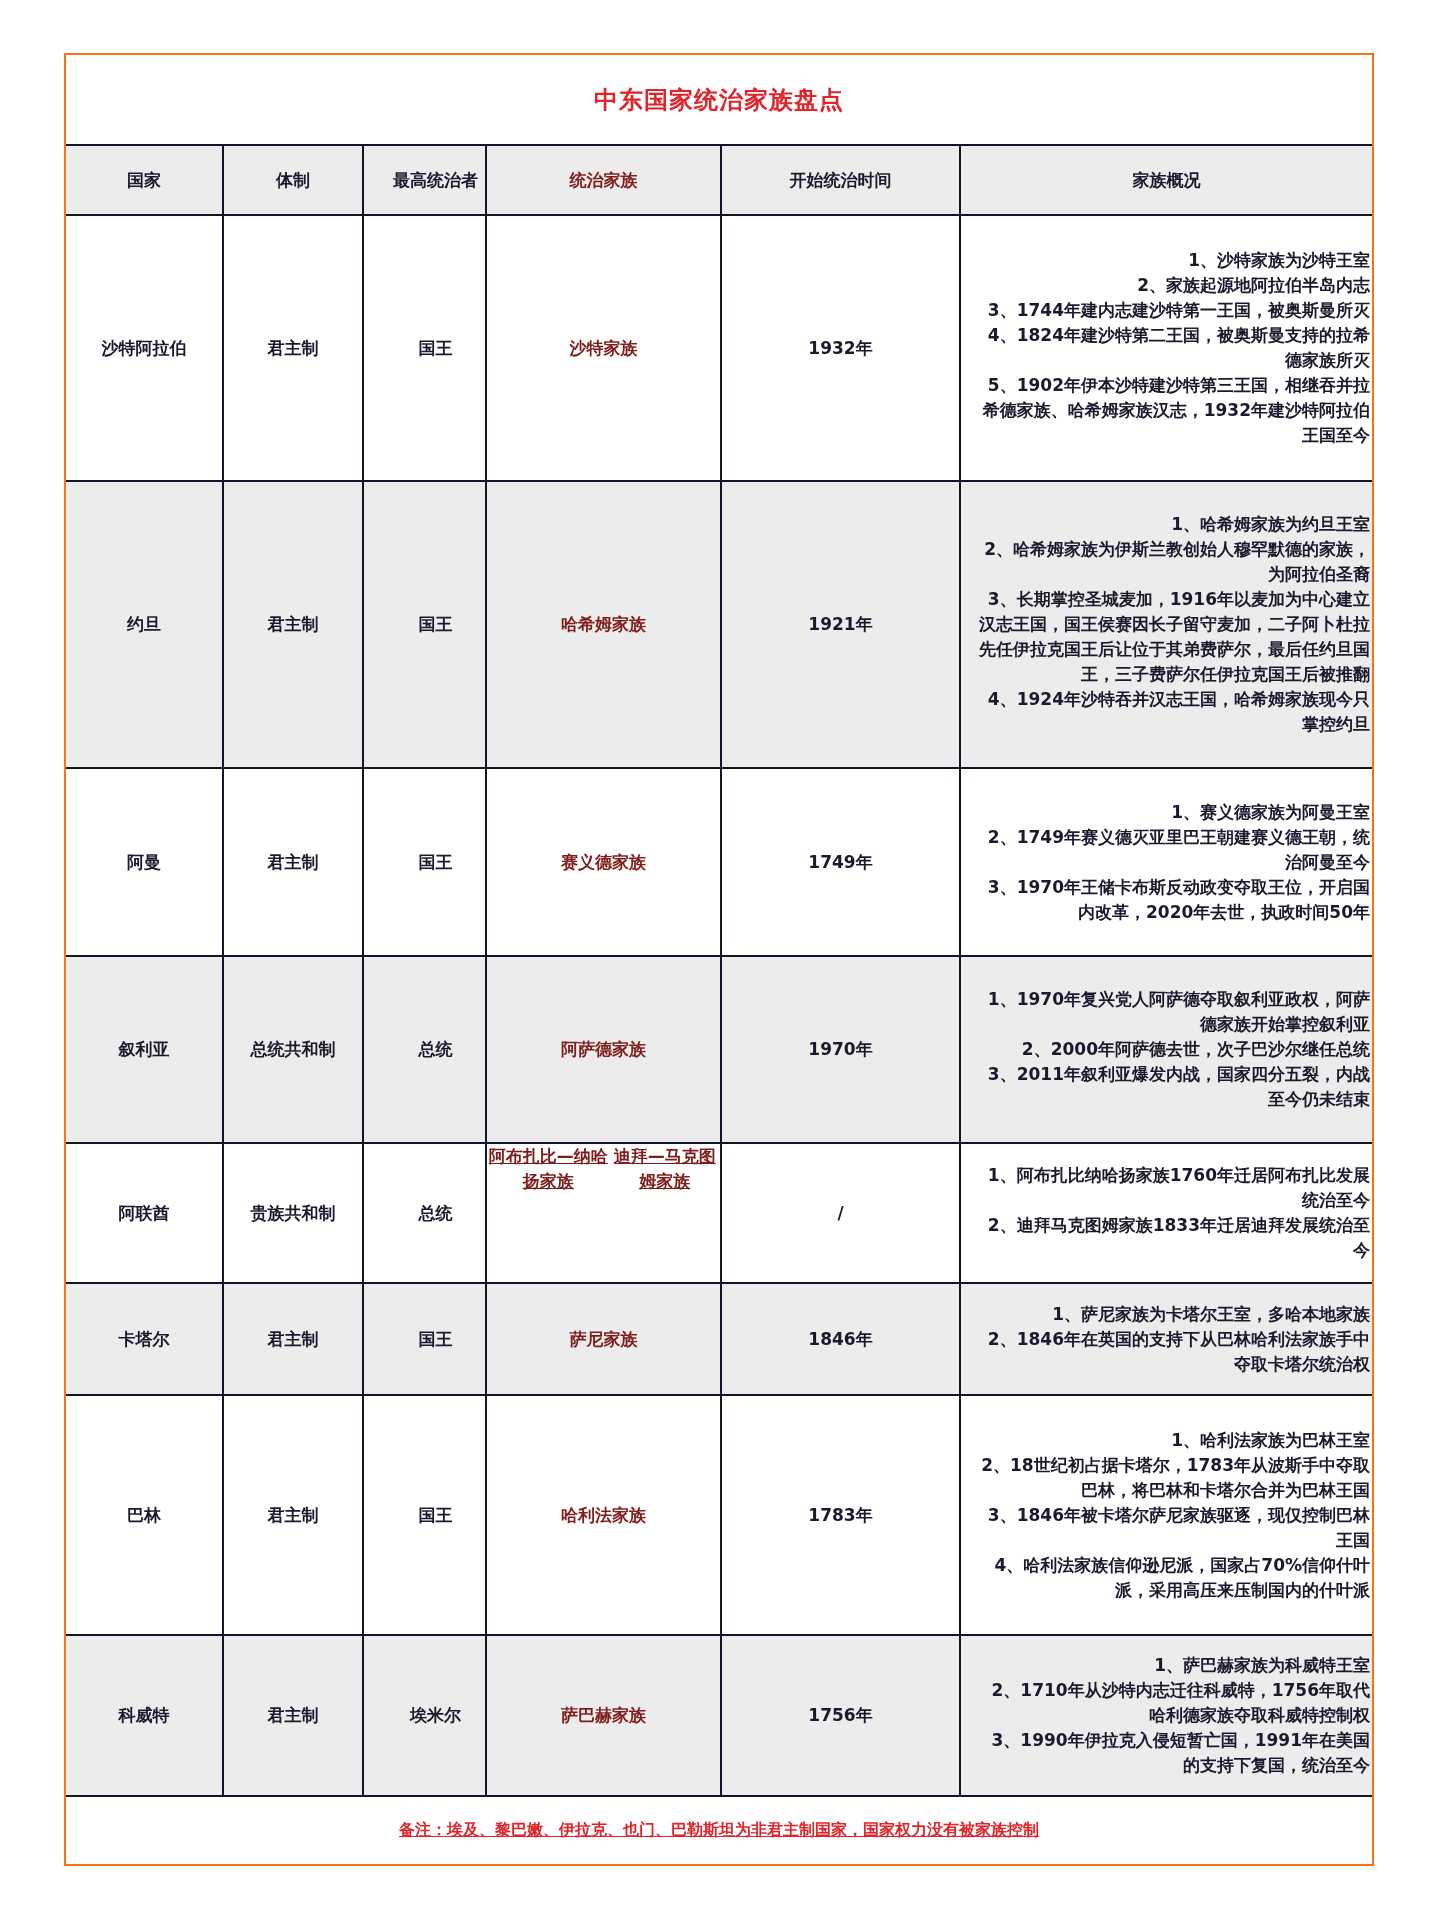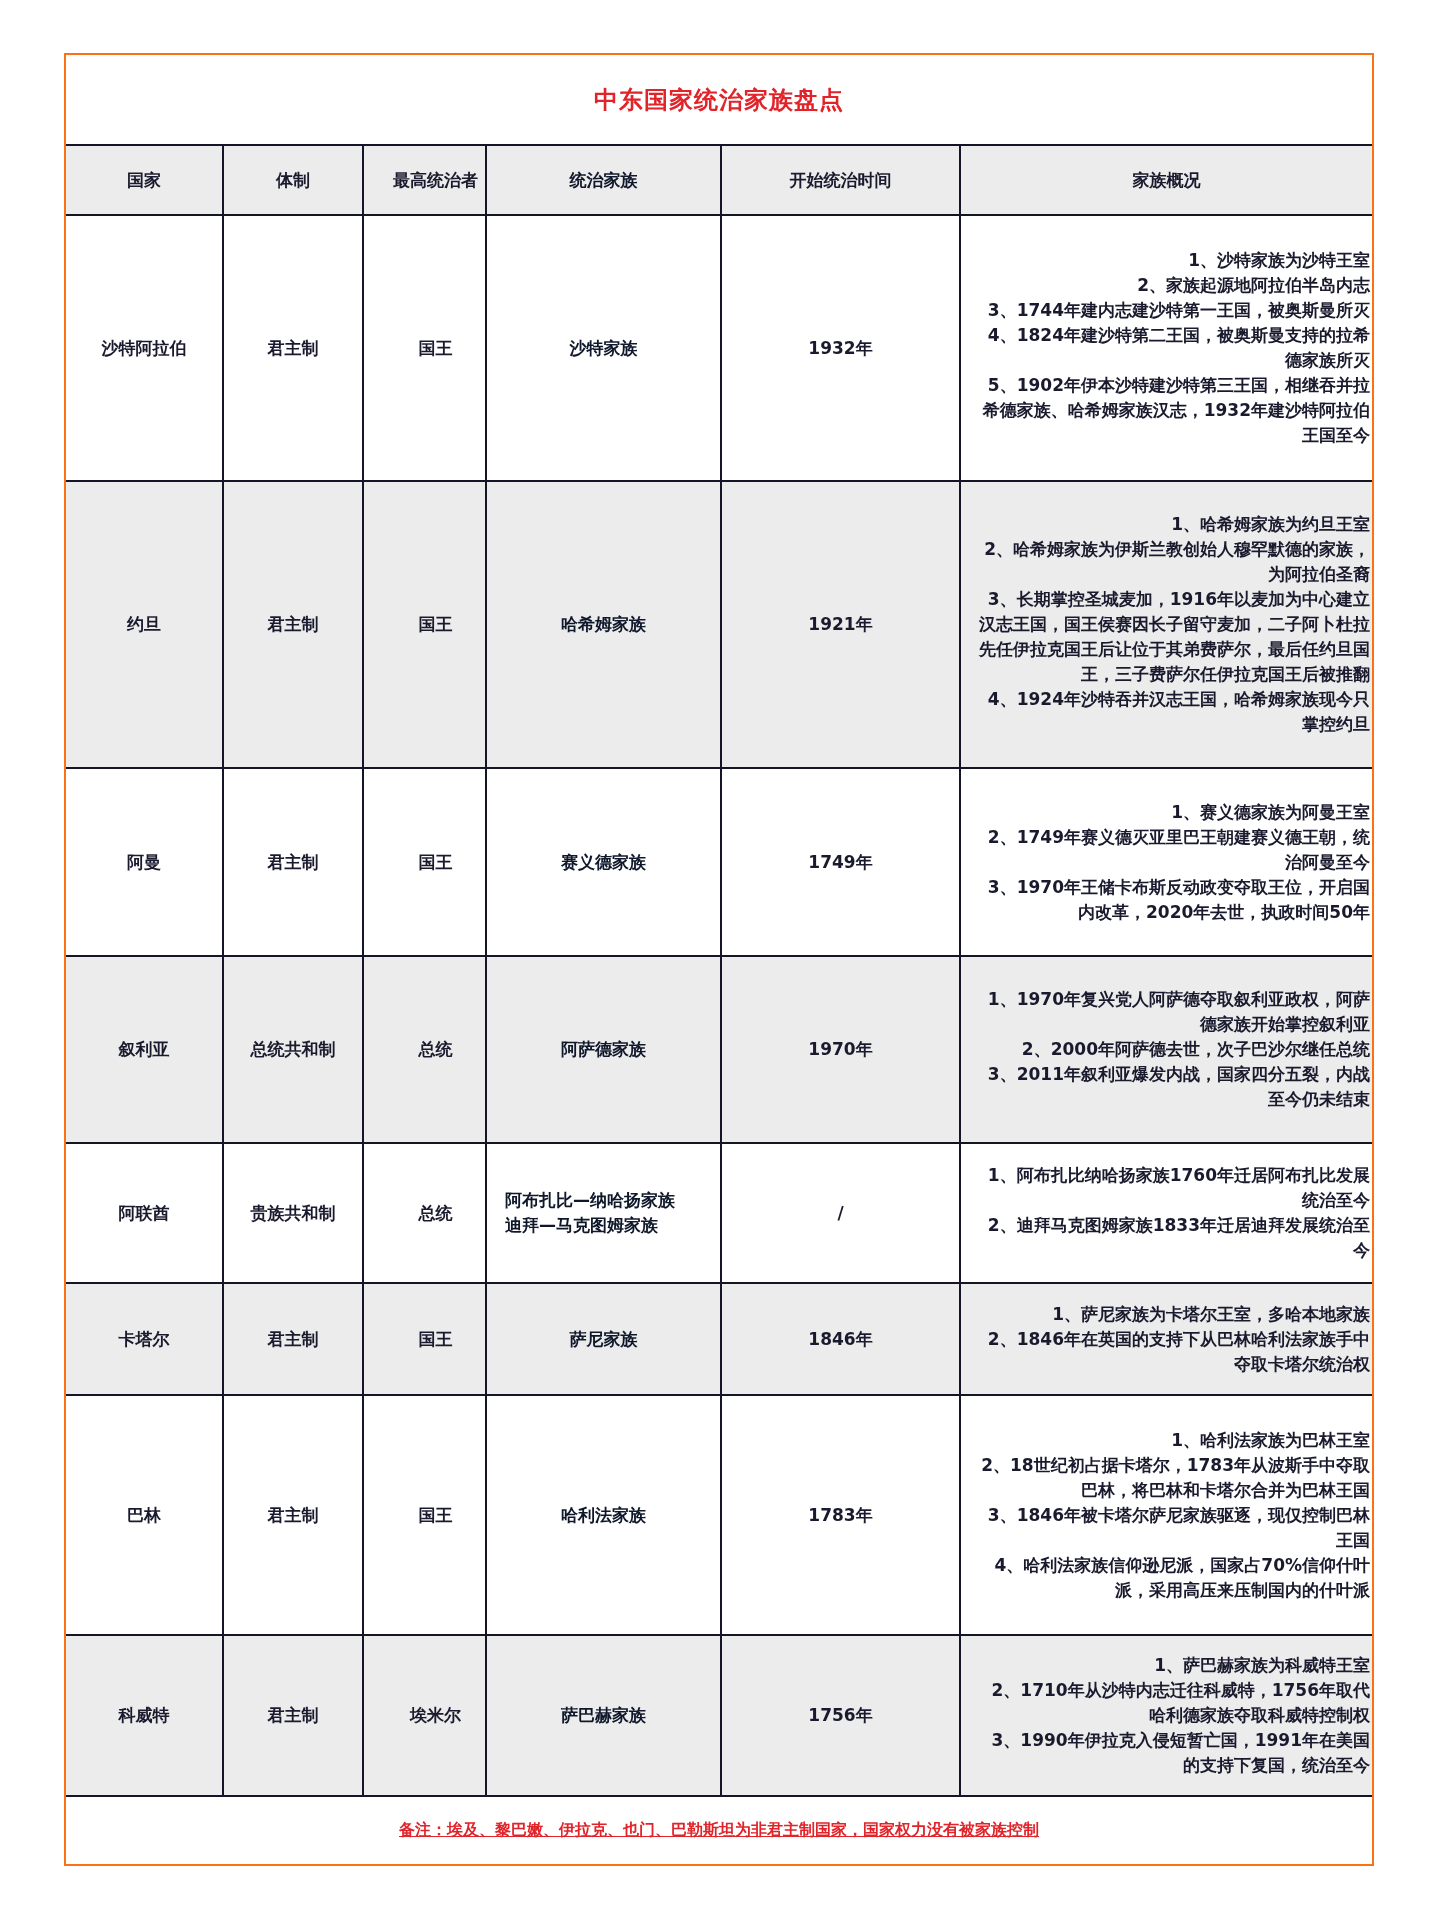--- a/index.html
+++ b/index.html
@@ -11,24 +11,24 @@
                border-bottom:2px solid #15152a; background:#fff; }
   .title { color:#e0242a; font-weight:bold; font-size:24px; letter-spacing:1px; }
   .row { display:flex; border-bottom:2px solid #15152a; box-sizing:border-box; }
   .row.gray { background:#ececec; }
   .row.white { background:#ffffff; }
   .cell { display:flex; align-items:center; justify-content:center; text-align:center;
           border-right:2px solid #15152a; box-sizing:border-box; font-weight:bold; font-size:17px; }
   .cell:last-child { border-right:none; }
   .c1 { width:158px; } .c2 { width:140px; } .c3 { width:123px;padding-left:22px; }
   .c4 { width:235px; } .c5 { width:239px; } .c6 { flex:1; }
-  .red { color:#0f172a; }
+  .red { color:#7f1d1d; }
   .detail { justify-content:flex-start; text-align:right; padding:0 2px 0 16px; }
   .detail-lines { font-size:17px; line-height:25px; font-weight:bold; color:#1a1a2e; }
-  .family-multi { flex-direction:column; align-items:flex-start; padding-left:18px; line-height:25px; }
+  .family-multi { flex-direction:row; align-items:flex-start; line-height:25px;text-decoration:underline; }
   .footer-row { height:67px; display:flex; align-items:center; justify-content:center; background:#fff; }
   .footer-note { color:#e0242a; font-weight:bold; font-size:16px;text-decoration:underline; }
   .watermark { position:absolute; left:1092px; top:1916px; font-size:24px; color:#b8b8b8;
                letter-spacing:2px; -webkit-text-stroke:1px #ffffff; font-weight:normal; white-space:nowrap; }
 </style>
 </head>
 <body>
 
 <div class="table">
   <div class="title-row">

